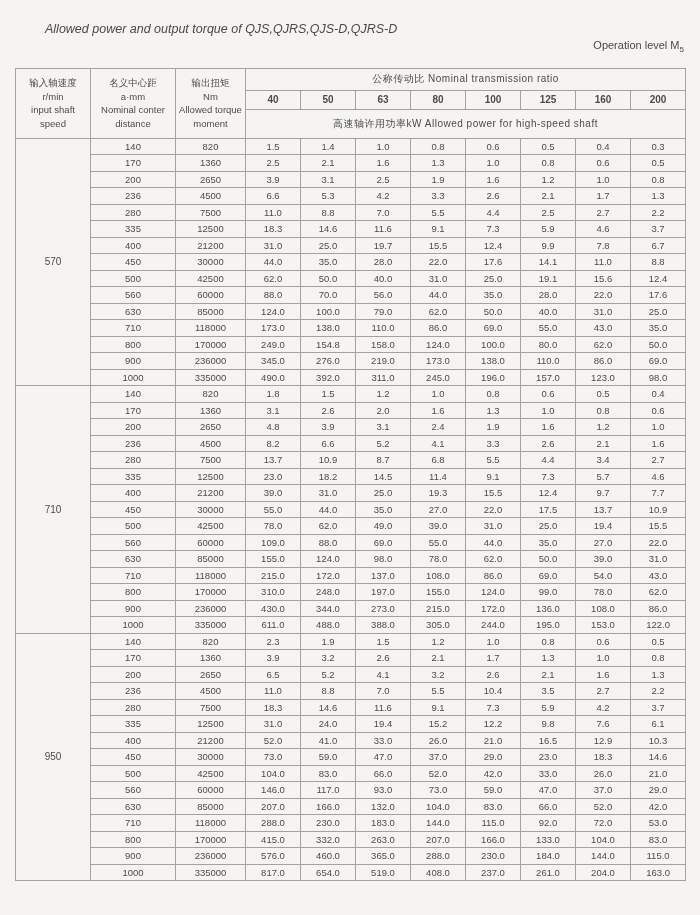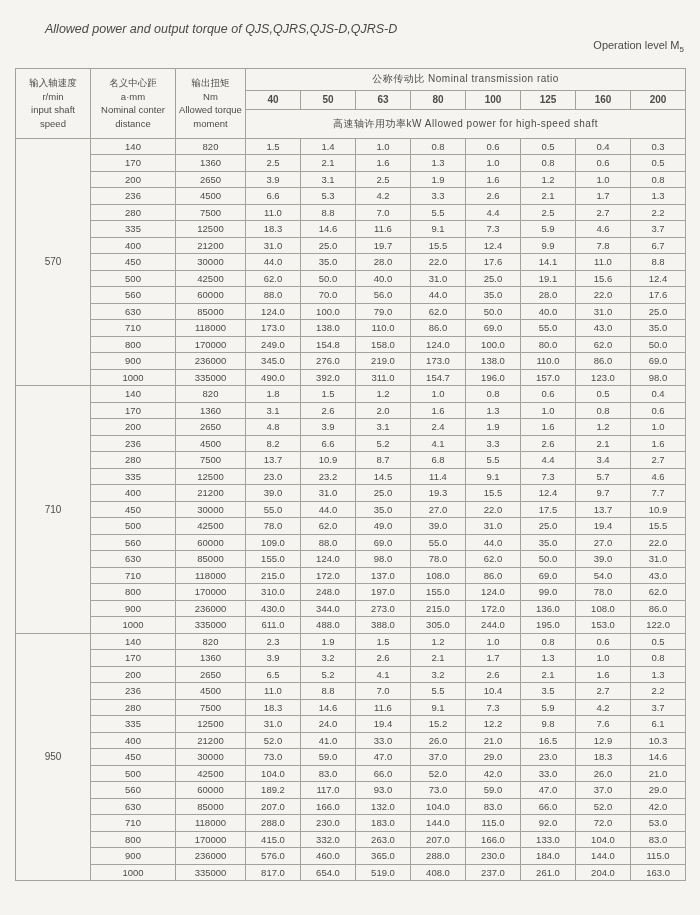--- a/index.html
+++ b/index.html
@@ -280,21 +280,21 @@
           <td>110.0</td>
           <td>86.0</td>
           <td>69.0</td>
         </tr>
         <tr>
           <td>1000</td>
           <td>335000</td>
           <td>490.0</td>
           <td>392.0</td>
           <td>311.0</td>
-          <td>154.7</td>
+          <td>245.0</td>
           <td>196.0</td>
           <td>157.0</td>
           <td>123.0</td>
           <td>98.0</td>
         </tr>
         <tr>
           <td rowspan="15" class="c-speed gs">710</td>
           <td class="gs">140</td>
           <td class="gs">820</td>
           <td class="gs">1.8</td>
@@ -351,21 +351,21 @@
           <td>6.8</td>
           <td>5.5</td>
           <td>4.4</td>
           <td>3.4</td>
           <td>2.7</td>
         </tr>
         <tr>
           <td>335</td>
           <td>12500</td>
           <td>23.0</td>
-          <td>23.2</td>
+          <td>18.2</td>
           <td>14.5</td>
           <td>11.4</td>
           <td>9.1</td>
           <td>7.3</td>
           <td>5.7</td>
           <td>4.6</td>
         </tr>
         <tr>
           <td>400</td>
           <td>21200</td>
@@ -579,21 +579,21 @@
           <td>66.0</td>
           <td>52.0</td>
           <td>42.0</td>
           <td>33.0</td>
           <td>26.0</td>
           <td>21.0</td>
         </tr>
         <tr>
           <td>560</td>
           <td>60000</td>
-          <td>189.2</td>
+          <td>146.0</td>
           <td>117.0</td>
           <td>93.0</td>
           <td>73.0</td>
           <td>59.0</td>
           <td>47.0</td>
           <td>37.0</td>
           <td>29.0</td>
         </tr>
         <tr>
           <td>630</td>

